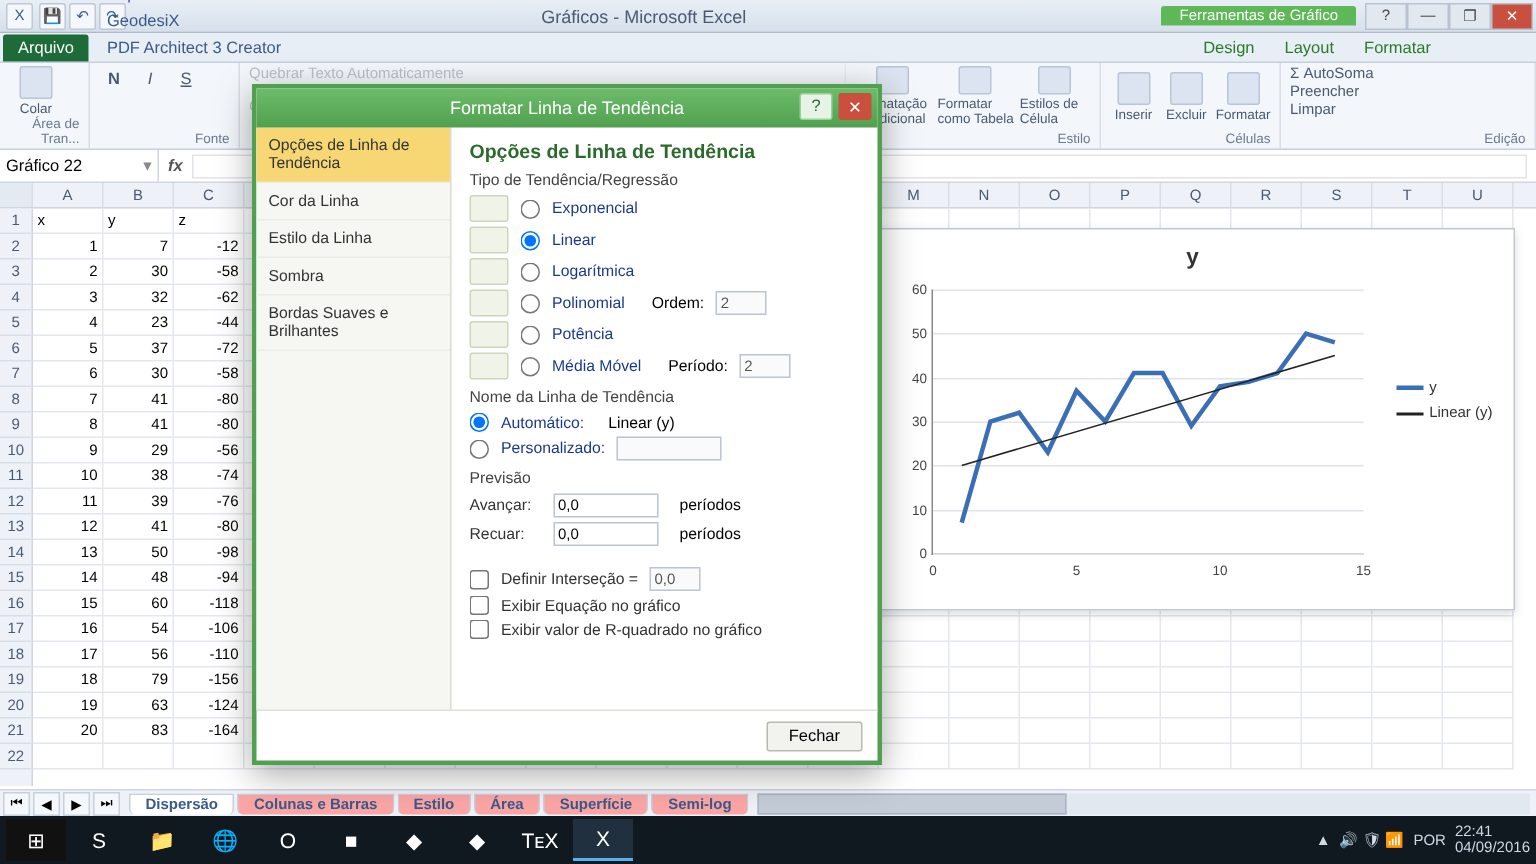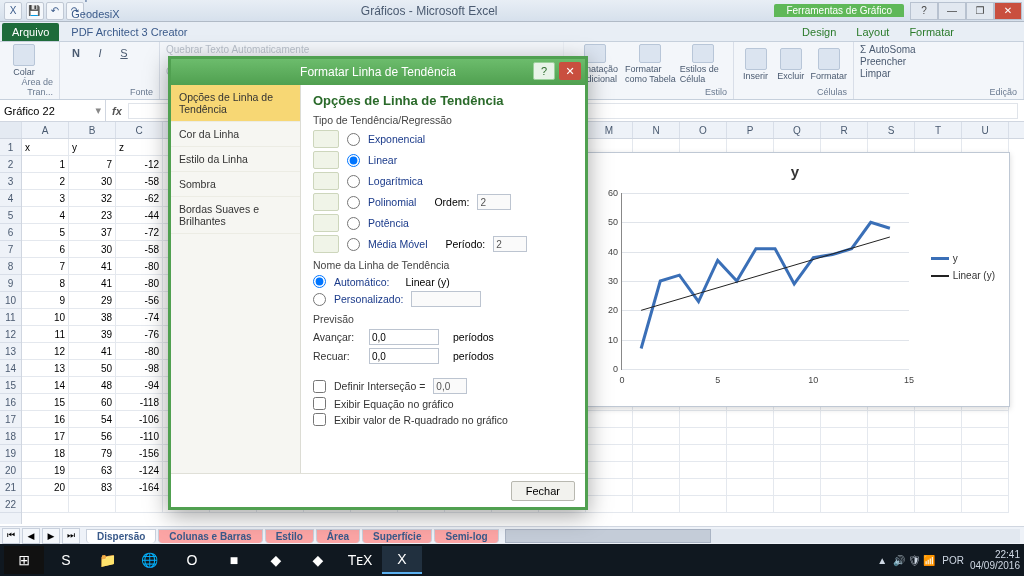--- a/index.html
+++ b/index.html
@@ -79,21 +79,21 @@
 .zoom-slider { width: 70px; height: 4px; background: #c8d0dc; position: relative; }
 .zoom-slider .knob { position: absolute; left: 50%; top: -3px; width: 6px; height: 10px; background: #8a96a8; }
 
 
 .taskbar { position: absolute; left: 0; right: 0; bottom: 0; height: 32px; background: #101820; display: flex; align-items: center; justify-content: space-between; padding: 0 4px; }
 .taskbar .apps { display: flex; gap: 2px; }
 .tb-btn { width: 40px; height: 28px; display: flex; align-items: center; justify-content: center; color: #fff; font-size: 14px; }
 .tb-btn.start { background: #111; }
 .tb-btn.active { border-bottom: 2px solid #5bb0f0; background: #21303f; }
 .tray { display: flex; align-items: center; gap: 6px; color: #cfd8e4; font-size: 10px; }
-.tray .clock { text-align: right; line-height: 1.1; }
+.tray .clock { line-height: 1.1; }
 
 
 .dialog-mask { position: absolute; left: 168px; top: 56px; width: 420px; height: 454px; background: #fff; border: 3px solid #50a050; box-shadow: 0 6px 22px rgba(0,0,0,.35); z-index: 50; display: flex; flex-direction: column; }
 .dlg-title { height: 26px; background: linear-gradient(#6cbc6c,#50a050); display: flex; align-items: center; justify-content: center; position: relative; color: #fff; font-size: 12px; }
 .dlg-title .ctrls { position: absolute; right: 4px; top: 3px; display: flex; gap: 4px; }
 .dlg-ctrl { width: 22px; height: 18px; display: flex; align-items: center; justify-content: center; font-size: 11px; border-radius: 2px; }
 .dlg-ctrl.help { background: #e8f3e8; color: #2a6a2a; border: 1px solid #9cd09c; }
 .dlg-ctrl.close { background: #c94f3f; color: #fff; }
 .dlg-body { flex: 1; display: flex; }
 .dlg-side { width: 130px; background: #f6f6f2; border-right: 1px solid #dcdcd4; }

